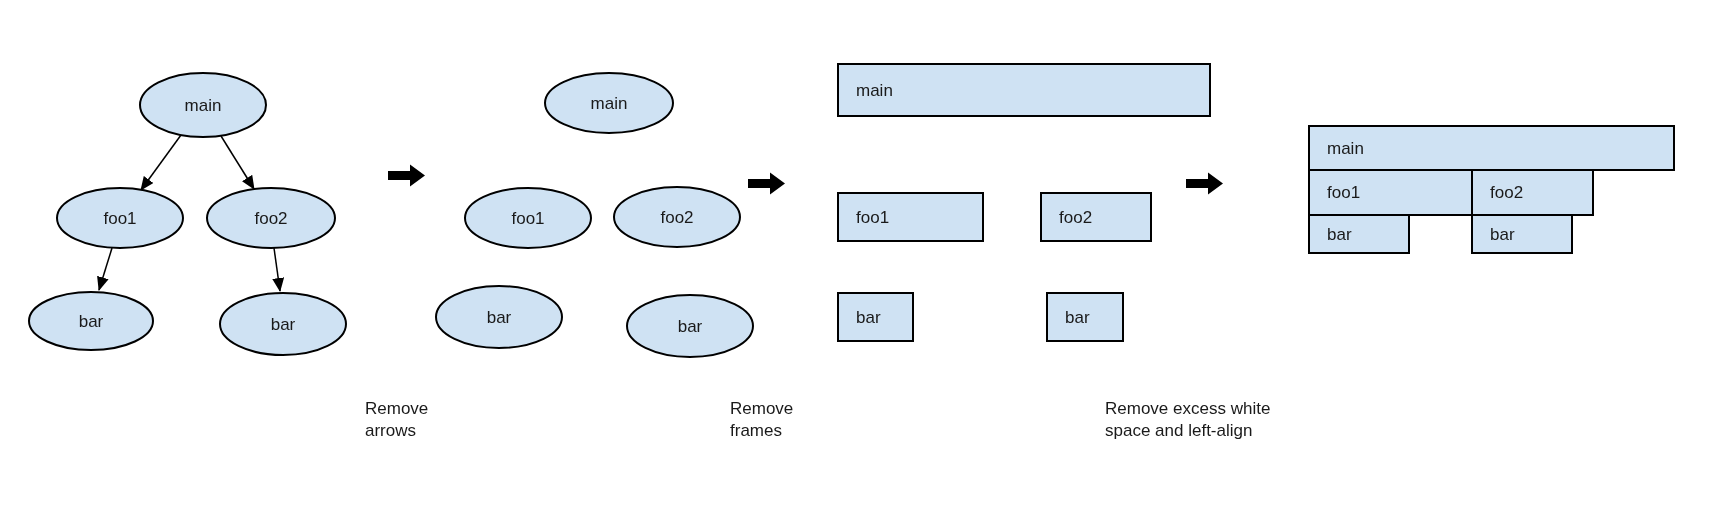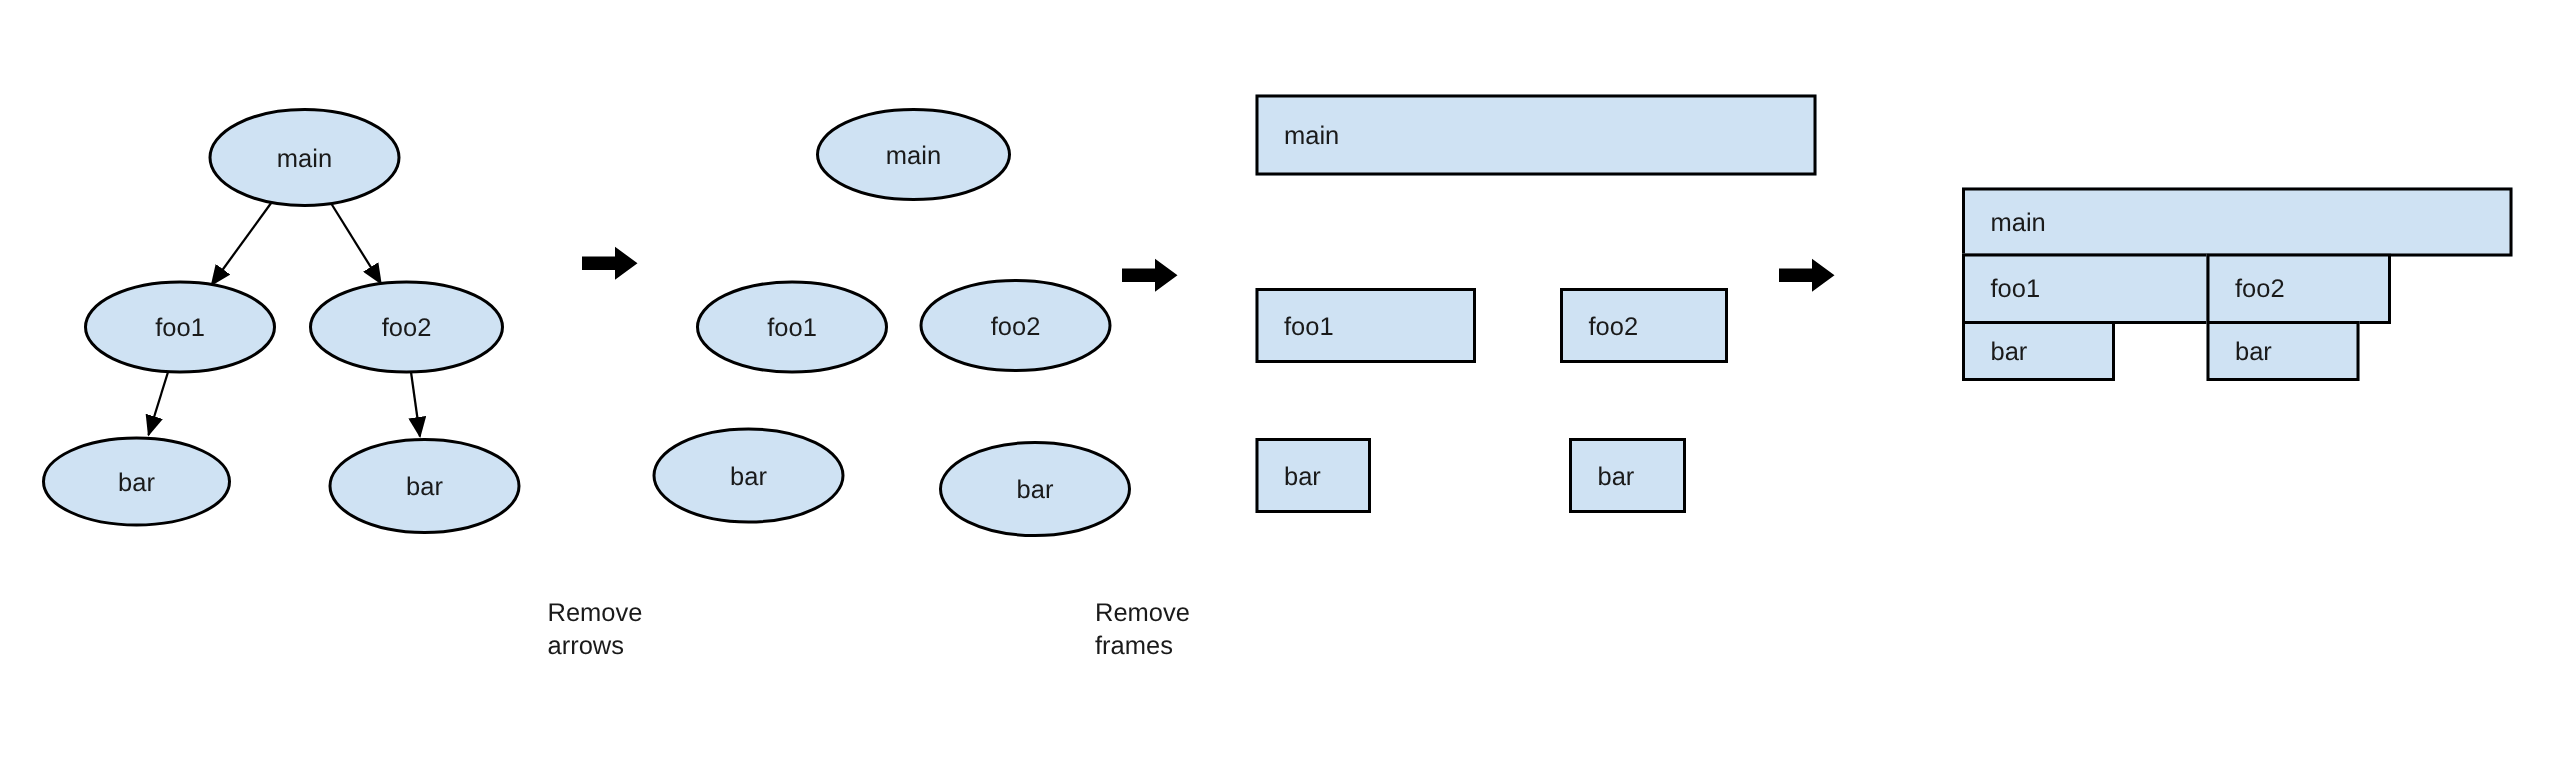--- a/index.html
+++ b/index.html
@@ -135,14 +135,16 @@
     <span>bar</span>
   </div>
   <div class="frame" style="left:1471px;top:214px;width:102px;height:40px;">
     <span>bar</span>
   </div>
 
   <div class="caption" style="left:365px;top:398px;">Remove
 arrows</div>
   <div class="caption" style="left:730px;top:398px;">Remove
 frames</div>
+  <div class="caption" style="left:1105px;top:398px;">Remove excess white
+space and left-align</div>
 
 </div>
 
 </body></html>

